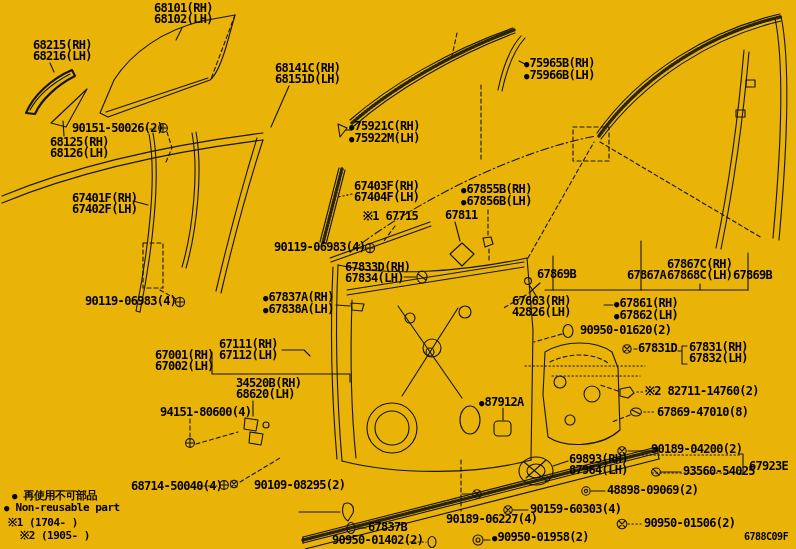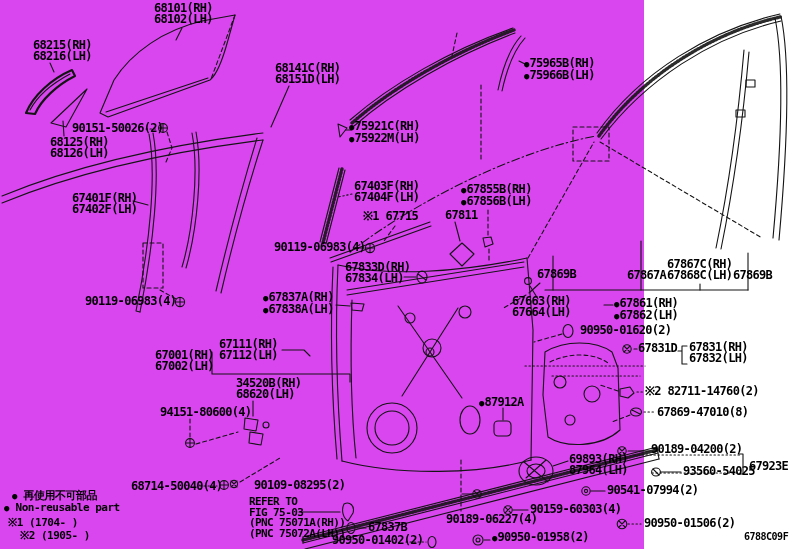--- a/index.html
+++ b/index.html
@@ -1,18 +1,18 @@
 <!DOCTYPE html>
 <html><head>
 <meta charset="utf-8">
 <style>
   *{margin:0;padding:0;box-sizing:border-box}
   html,body{background:#fff}
   body{width:796px;height:549px;overflow:hidden}
-  .stage{position:relative;width:644px;height:549px;background:#d946ef;font-family:"DejaVu Sans Mono",monospace;color:#000}
+  .stage{position:relative;width:796px;height:549px;background:#eab308;font-family:"DejaVu Sans Mono",monospace;color:#000}
   svg.art{position:absolute;left:0;top:0}
   svg.art path,svg.art circle,svg.art ellipse,svg.art rect,svg.art line,svg.art polygon{stroke:#141414;fill:none;stroke-width:1.1;stroke-linecap:round;stroke-linejoin:round}
   svg.art .w2{stroke-width:2.1}
   svg.art .d{stroke-dasharray:4 3}
   svg.art .dd{stroke-dasharray:8 3 1.5 3}
   svg.art .dot{stroke-dasharray:1.4 2.6}
   svg.art .hatch{stroke-width:3.4;stroke-dasharray:1.4 2;opacity:.9}
   .lbl{position:absolute;font-weight:bold;font-size:12px;line-height:11px;letter-spacing:-0.7px;white-space:nowrap}
   .lbl.sm{font-size:11px;line-height:10.5px;letter-spacing:-0.6px}
   .b{font-size:9px;letter-spacing:0}
@@ -387,21 +387,21 @@
 </div>
 <div class="lbl" style="left:667px;top:259px">
   <div>67867C(RH)</div>
   <div>67868C(LH)</div>
 </div>
 <div class="lbl" style="left:733px;top:270px">
   <div>67869B</div>
 </div>
 <div class="lbl" style="left:512px;top:296px">
   <div>67663(RH)</div>
-  <div>67664(LH)</div>
+  <div>42826(LH)</div>
 </div>
 <div class="lbl" style="left:614px;top:298px">
   <div><span class="b">●</span><span>67861(RH)</span></div>
   <div><span class="b">●</span><span>67862(LH)</span></div>
 </div>
 <div class="lbl" style="left:580px;top:325px">
   <div>90950-01620(2)</div>
 </div>
 <div class="lbl" style="left:638px;top:343px">
   <div>67831D</div>
@@ -441,36 +441,30 @@
   <div>69893(RH)</div>
   <div>87964(LH)</div>
 </div>
 <div class="lbl" style="left:683px;top:466px">
   <div>93560-54025</div>
 </div>
 <div class="lbl" style="left:749px;top:461px">
   <div>67923E</div>
 </div>
 <div class="lbl" style="left:607px;top:485px">
-  <div>90541-07994(2)</div>
+  <div>48898-09069(2)</div>
 </div>
 <div class="lbl" style="left:644px;top:518px">
   <div>90950-01506(2)</div>
 </div>
 <div class="lbl" style="left:131px;top:481px">
   <div>68714-50040(4)</div>
 </div>
 <div class="lbl" style="left:254px;top:480px">
   <div>90109-08295(2)</div>
-</div>
-<div class="lbl sm" style="left:249px;top:497px">
-  <div>REFER TO</div>
-  <div>FIG 75-03</div>
-  <div>(PNC 75071A(RH))</div>
-  <div>(PNC 75072A(LH))</div>
 </div>
 <div class="lbl" style="left:368px;top:522px">
   <div>67837B</div>
 </div>
 <div class="lbl" style="left:332px;top:535px">
   <div>90950-01402(2)</div>
 </div>
 <div class="lbl" style="left:446px;top:514px">
   <div>90189-06227(4)</div>
 </div>

